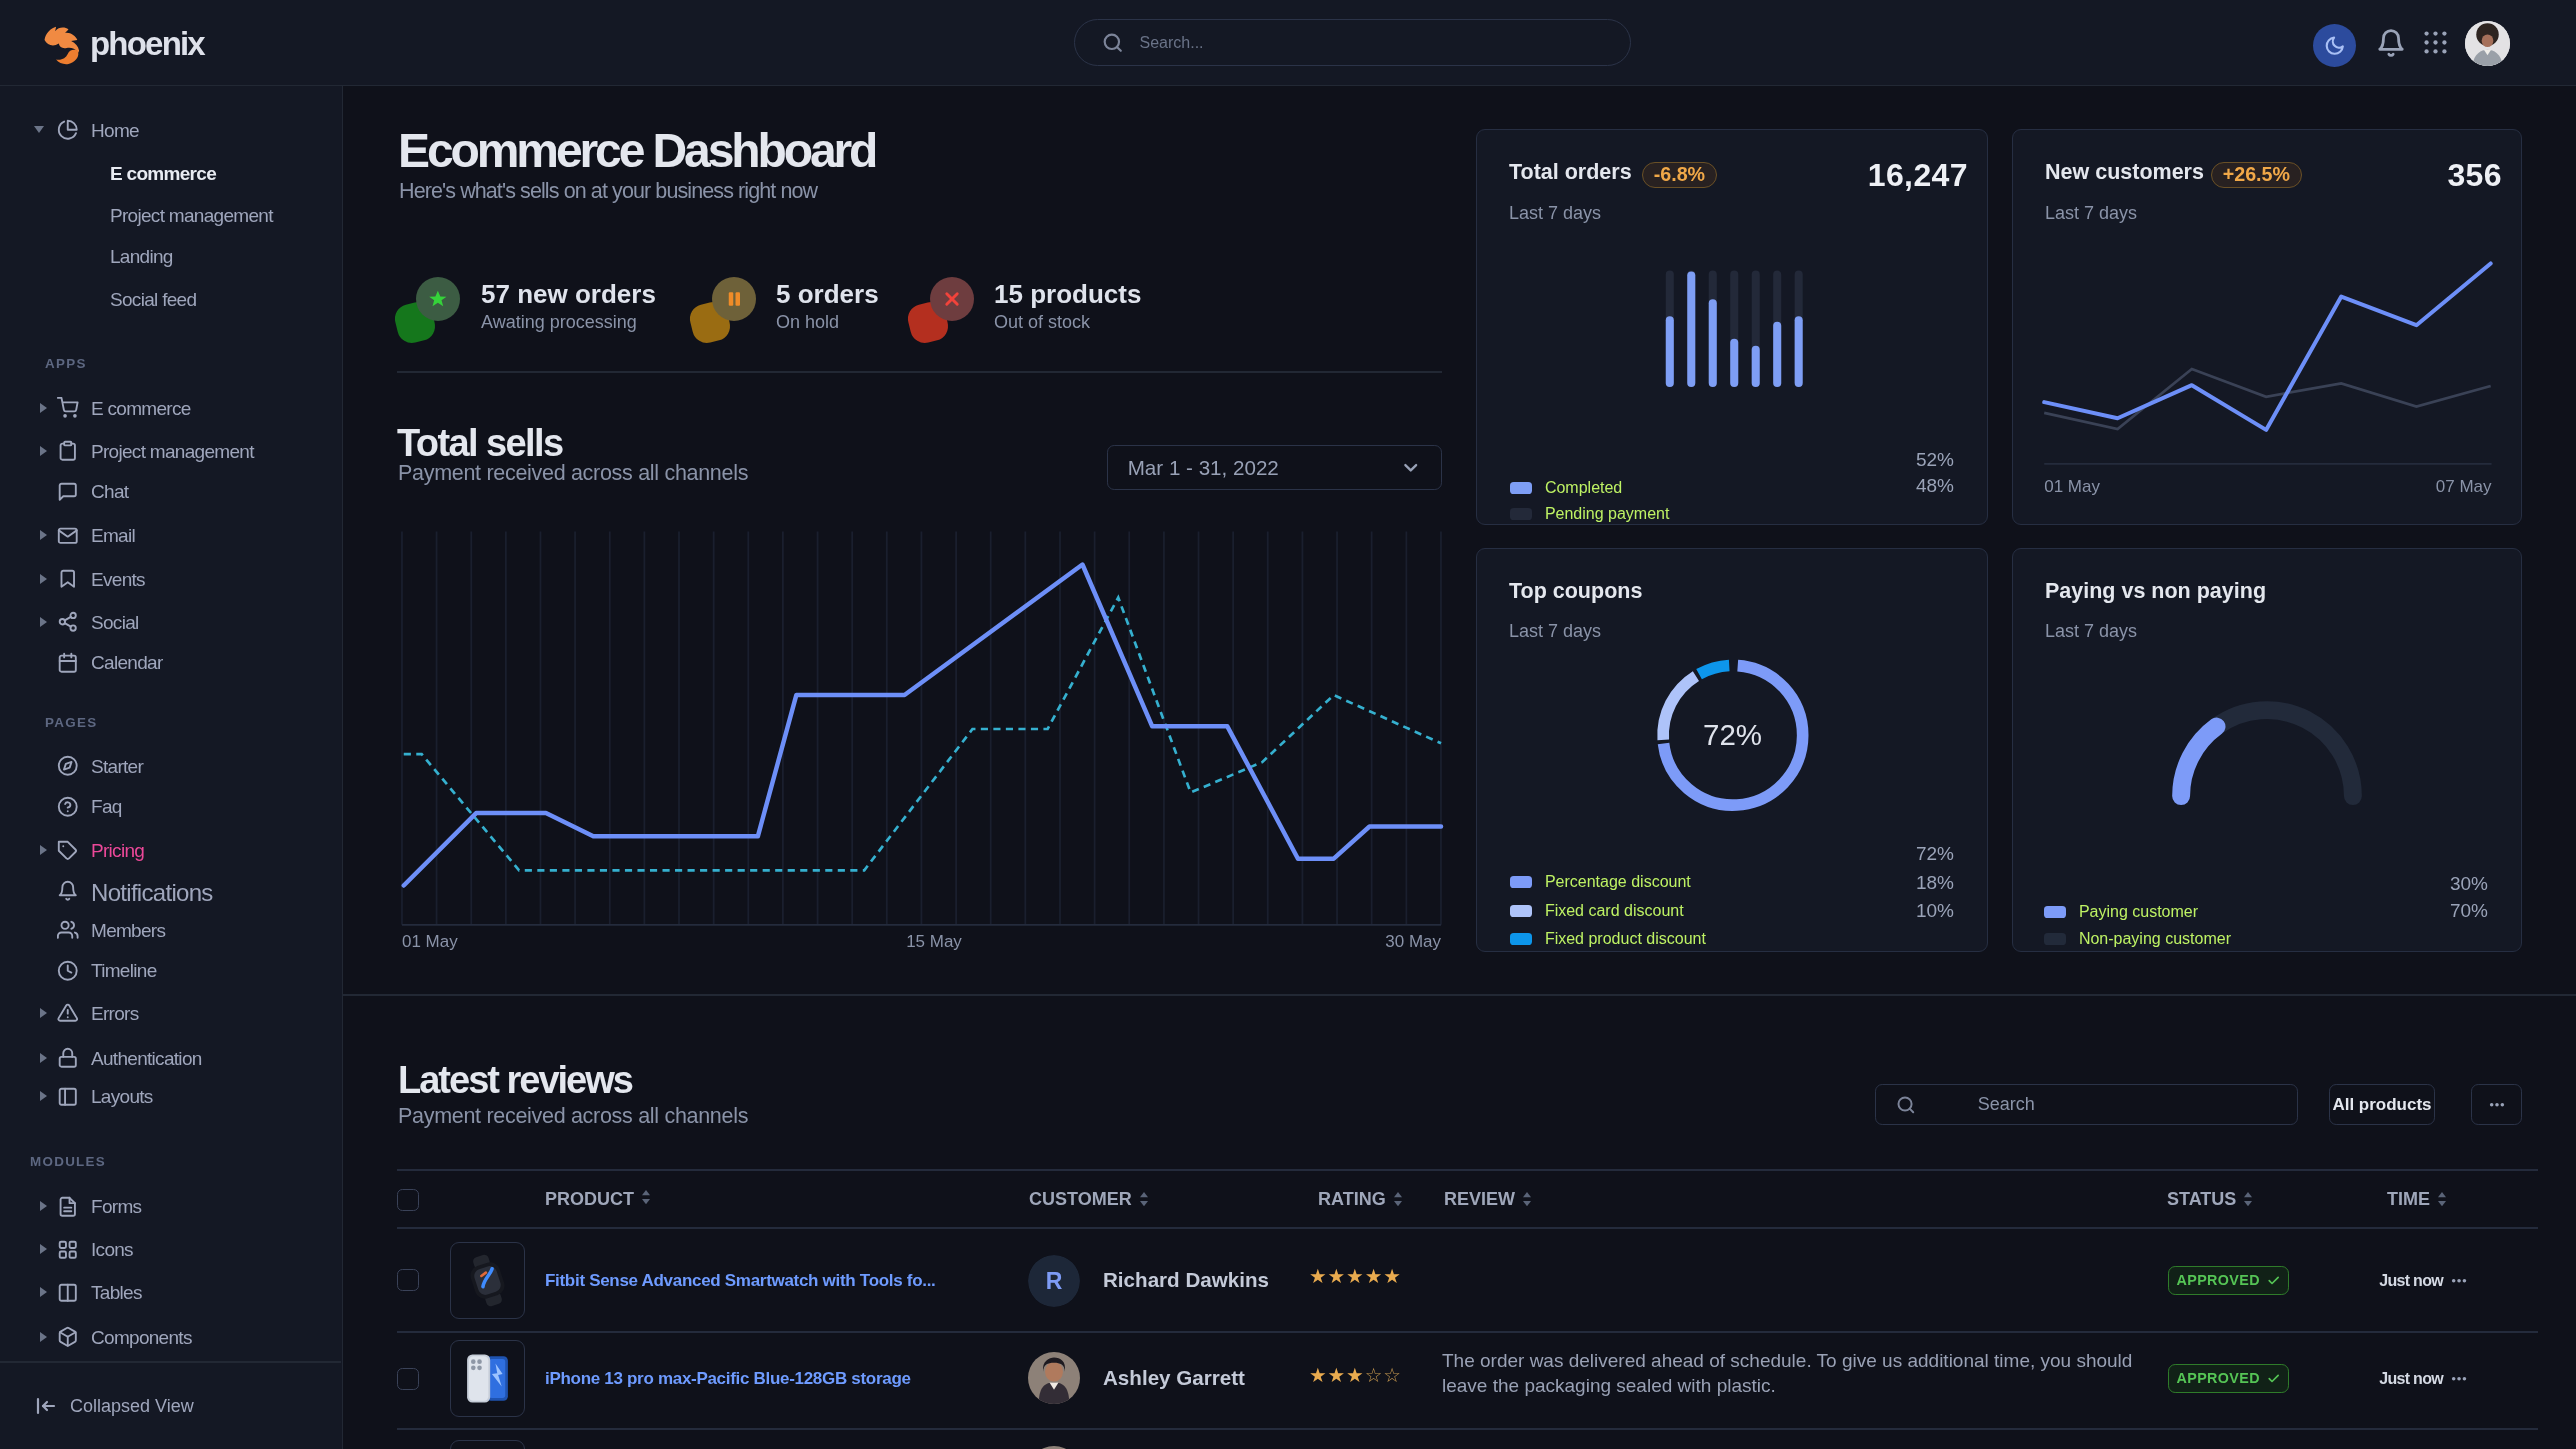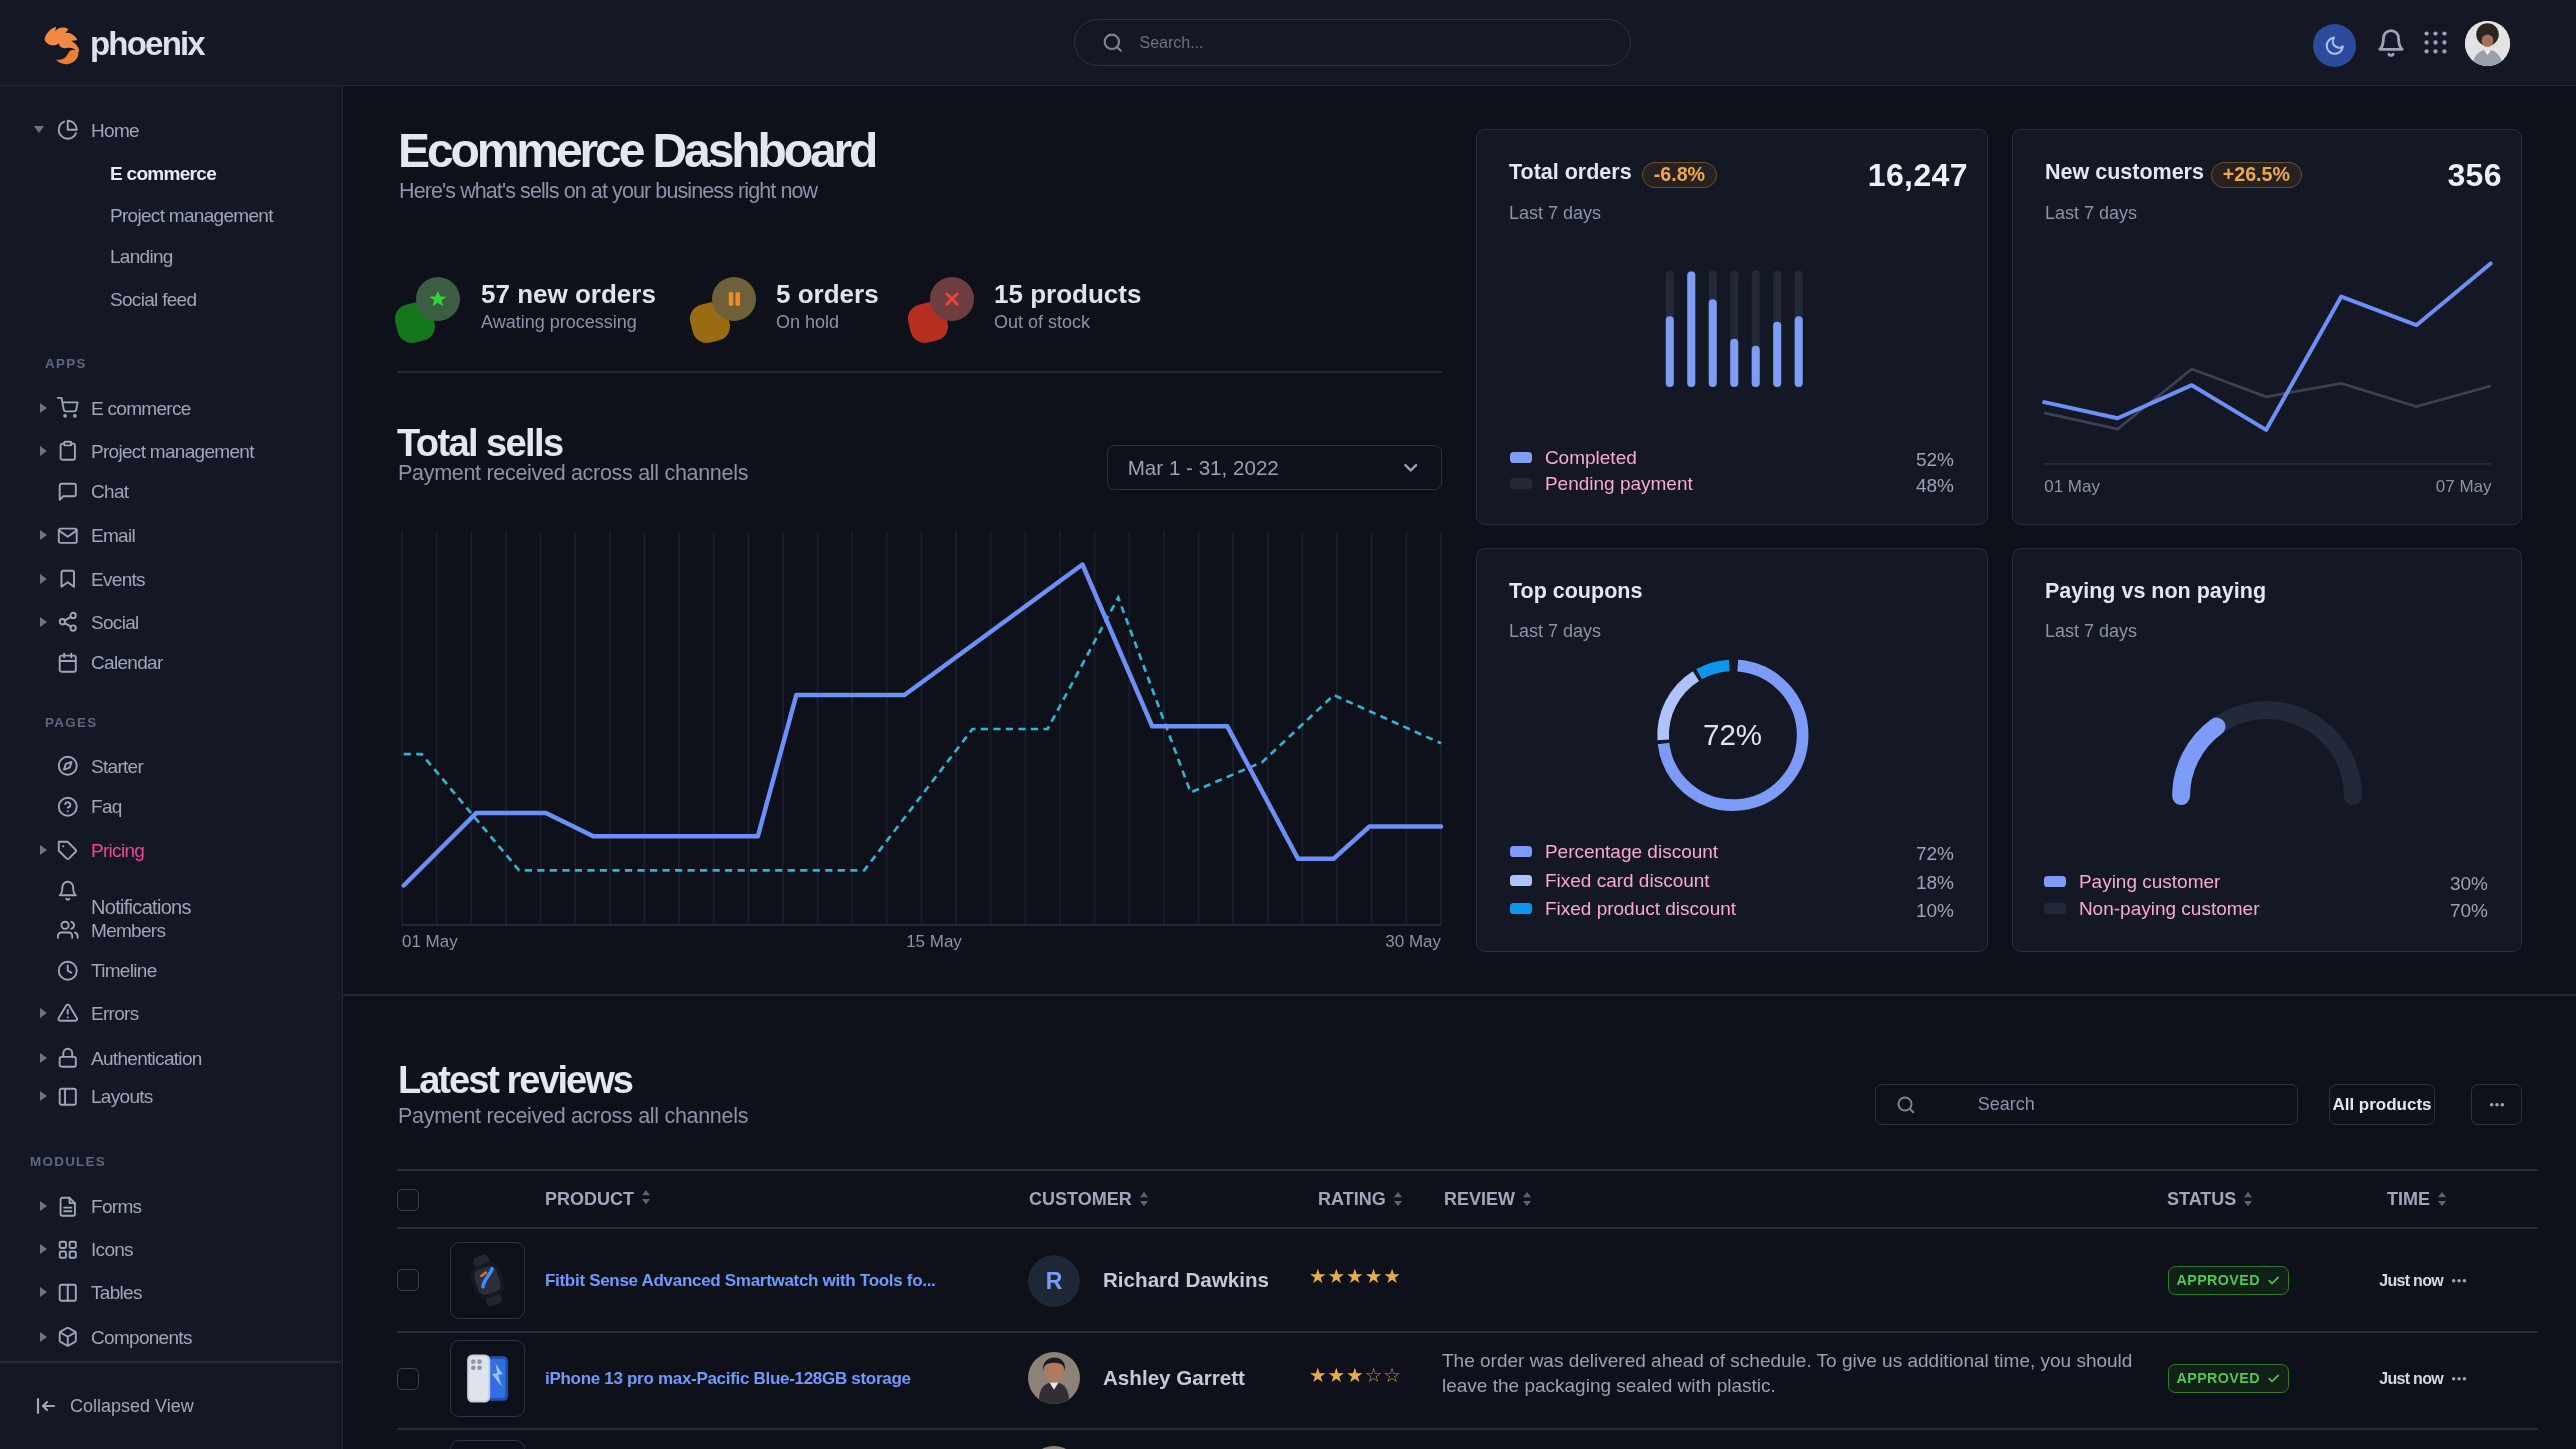--- a/index.html
+++ b/index.html
@@ -1,21 +1,21 @@
 <!DOCTYPE html>
 <html style="font-size:14.3px"><head><meta charset="utf-8"><title>Phoenix</title>
 <style>
 *{margin:0;padding:0;box-sizing:border-box;}
 html,body{background:#0f111a;}
 body{font-family:"Liberation Sans",sans-serif;-webkit-font-smoothing:antialiased;}
 #app{position:relative;width:2576px;height:1449px;background:#0f111a;overflow:hidden;}
 svg{display:block;}
 .caret{width:0;height:0;border-left:7.2px solid #6b7488;border-top:5.4px solid transparent;border-bottom:5.4px solid transparent;position:absolute;}
 .caretd{width:0;height:0;border-top:7.2px solid #6b7488;border-left:5.4px solid transparent;border-right:5.4px solid transparent;position:absolute;}
-.lg{position:absolute;display:flex;align-items:center;gap:13.4px;font-size:19px;color:#f9a8d4;line-height:1;}
+.lg{position:absolute;display:flex;align-items:center;gap:13.4px;font-size:16px;color:#bef264;line-height:1;margin-top:32px;}
 .sw{width:21.5px;height:11.6px;border-radius:3.6px;flex:0 0 auto;}
 </style></head><body>
 <div id="app">
 
 <div style="position:absolute;left:0px;top:0px;width:2576px;height:86px;background:#141824;border-bottom:1.8px solid #222834;">
 <svg style="position:absolute;left:41px;top:23px;" width="39" height="42" viewBox="0 0 44 47">
         <path d="M4 19 C5 11 11 6 17 4 L16 9 C20 4 27 4 31 7 L27 11 C33 10 39 14 41 19 L34 20 C39 22 42 26 43 31 L42 33 C38 28 33 27 29 28 C24 29 21 27 20 23 C14 27 7 25 4 19 Z" fill="#f08a42"></path>
         <path d="M42 33 C43 39 38 44 31 46 C26 47 20 45 17 41 C24 42 28 39 30 35 C32 30 37 29 42 31 Z" fill="#ed7d2f"></path>
       </svg>
 <div style="position:absolute;left:90px;top:27px;font-size:33px;font-weight:700;color:#dee1ea;line-height:1;letter-spacing:-1.8px;white-space:nowrap;">phoenix</div>
@@ -153,21 +153,21 @@
         <line x1="7" y1="7" x2="7.01" y2="7"></line>
       </svg>
     </div>
     <div style="position:absolute;left:91px;top:841px;font-size:19px;font-weight:400;color:#ec4899;line-height:1;letter-spacing:-0.7px;white-space:nowrap;">Pricing</div>
 <div style="position:absolute;left:57px;top:880px;">
       <svg width="21.5" height="21.5" viewBox="0 0 24 24" fill="none" stroke="#9fa6bc" stroke-width="2.1" stroke-linecap="round" stroke-linejoin="round">
         <path d="M18 8A6 6 0 0 0 6 8c0 7-3 9-3 9h18s-3-2-3-9"></path>
         <path d="M13.73 21a2 2 0 0 1-3.46 0"></path>
       </svg>
     </div>
-    <div style="position:absolute;left:91px;top:881px;font-size:20px;font-weight:400;color:#9fa6bc;line-height:1;letter-spacing:-0.7px;white-space:nowrap;margin-top:16px;">Notifications</div>
+    <div style="position:absolute;left:91px;top:881px;font-size:24px;font-weight:400;color:#9fa6bc;line-height:1;letter-spacing:-0.7px;white-space:nowrap;">Notifications</div>
 <div style="position:absolute;left:57px;top:919px;">
       <svg width="21.5" height="21.5" viewBox="0 0 24 24" fill="none" stroke="#9fa6bc" stroke-width="2.1" stroke-linecap="round" stroke-linejoin="round">
         <path d="M17 21v-2a4 4 0 0 0-4-4H5a4 4 0 0 0-4 4v2"></path>
         <circle cx="9" cy="7" r="4"></circle>
         <path d="M23 21v-2a4 4 0 0 0-3-3.87"></path>
         <path d="M16 3.13a4 4 0 0 1 0 7.75"></path>
       </svg>
     </div>
     <div style="position:absolute;left:91px;top:921px;font-size:19px;font-weight:400;color:#9fa6bc;line-height:1;letter-spacing:-0.7px;white-space:nowrap;">Members</div>
 <div style="position:absolute;left:57px;top:960px;">

